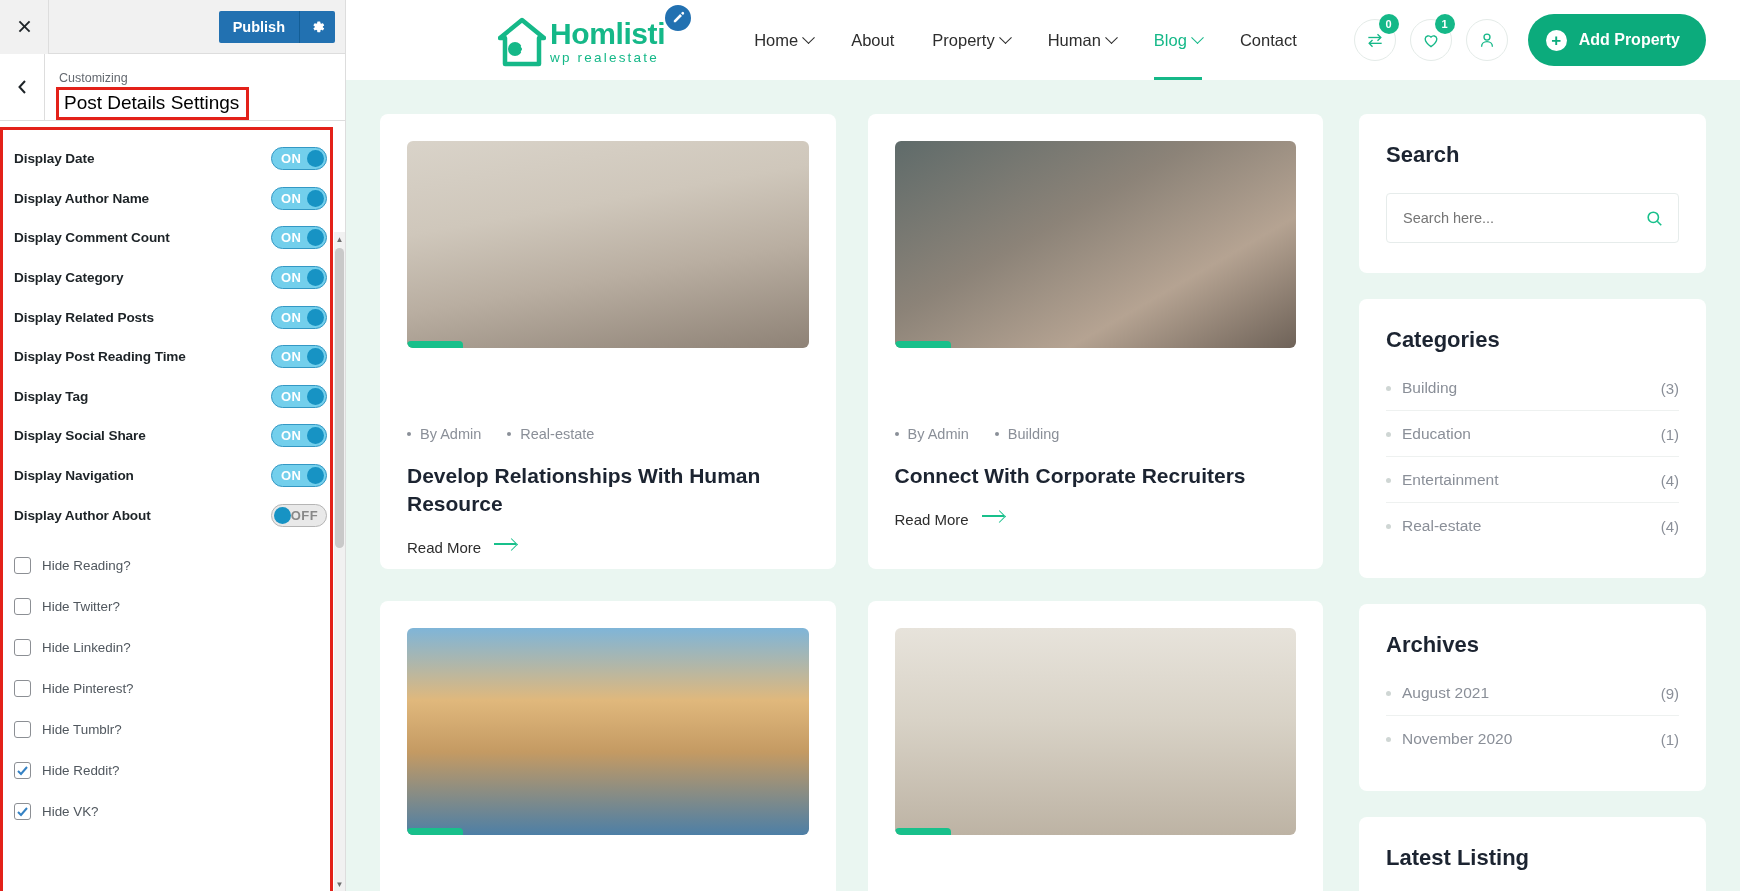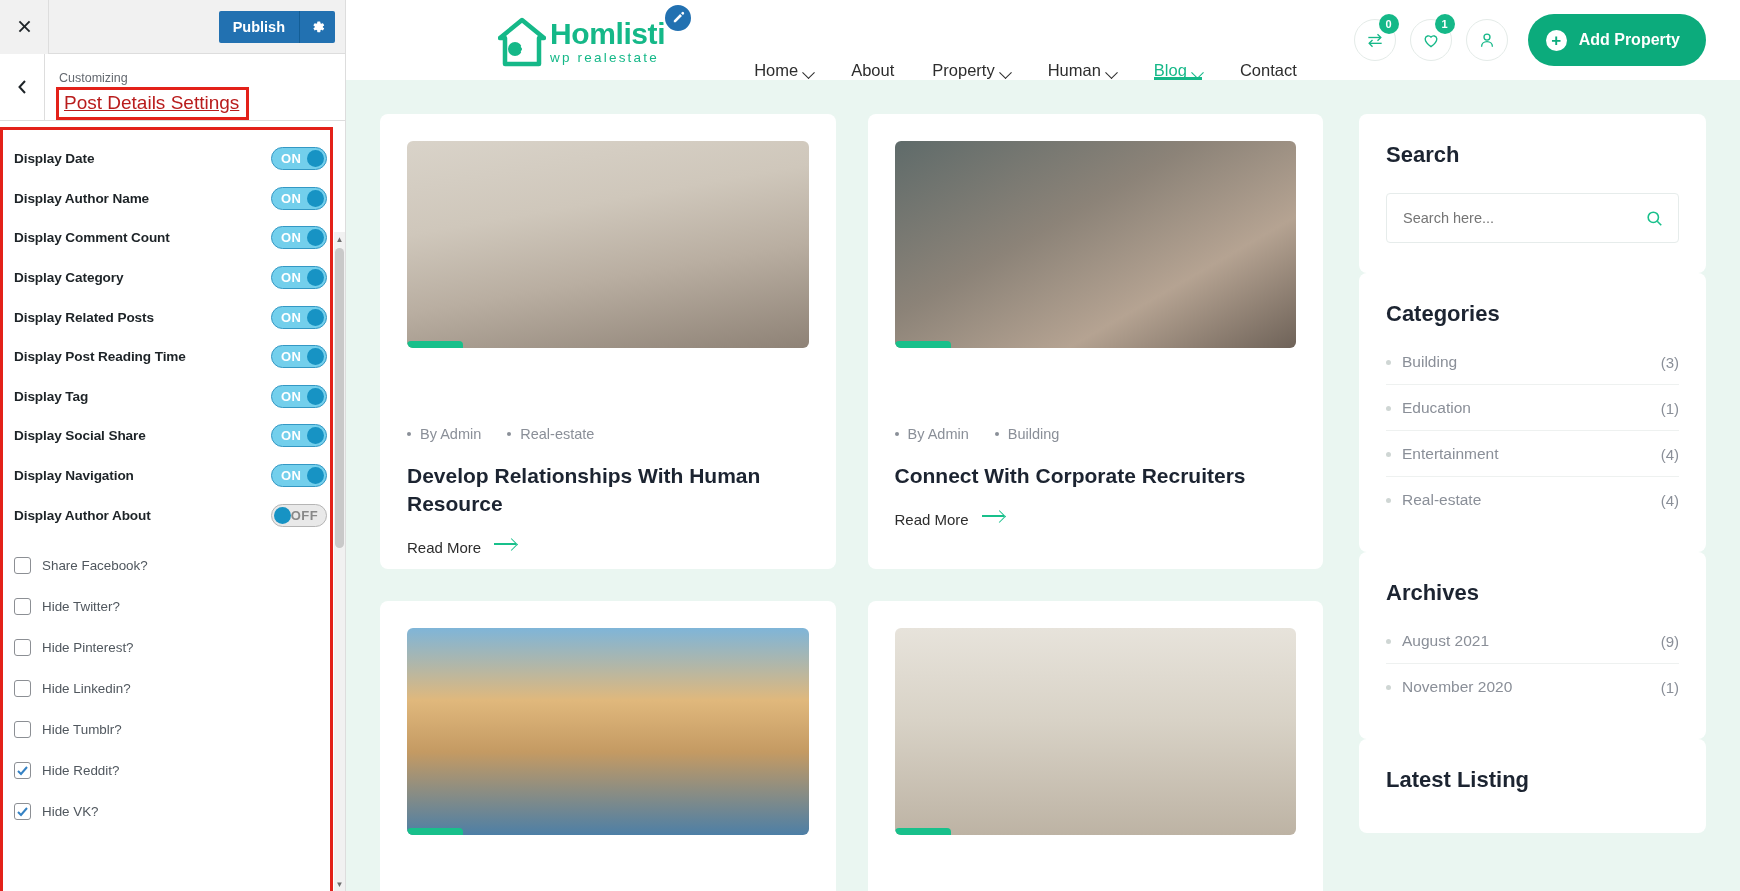--- a/index.html
+++ b/index.html
@@ -66,21 +66,21 @@
   .cz-back svg { width: 13px; height: 18px; stroke: #1d2327; stroke-width: 2; fill: none; }
   .cz-titles { padding: 16px 0 0 14px; flex: 1; position: relative; }
   .cz-sub { font-size: 12.5px; color: #646970; line-height: 16px; }
   .cz-title-wrap {
     display: inline-block;
     border: 3px solid #e32119;
     padding: 1px 7px 2px 5px;
     margin-top: 1px;
     margin-left: -3px;
   }
-  .cz-title { font-size: 19px; color: #b91c1c; line-height: 24px; font-weight: 400; text-decoration: underline; }
+  .cz-title { font-size: 19px; color: #000000; line-height: 24px; font-weight: 400; }
 
   .cz-body {
     flex: 1; position: relative;
     overflow: hidden;
     padding: 0;
   }
   .cz-redbox {
     position: absolute;
     left: 0px; top: 6px; right: 12px; bottom: -4px;
     border: 3px solid #e32119;
@@ -153,21 +153,21 @@
   .edit-pencil {
     position: absolute; right: -28px; top: -10px;
     width: 30px; height: 30px; border-radius: 50%;
     background: #2271b1; border: 2px solid #fff;
     display: flex; align-items: center; justify-content: center;
   }
   .edit-pencil svg { width: 15px; height: 15px; fill: #fff; }
 
   .nav { display: flex; align-items: center; margin-left: 70px; gap: 0px; height: 80px;}
   .nav-item {
-    display: flex; align-items: flex-end; gap: 6px;
+    display: flex; align-items: center; gap: 6px;
     font-size: 16.5px; color: #2d2d2d; cursor: pointer;
     padding: 0 19px; height: 80px; position: relative;
   }
   .nav-item.active { color: #15b888; }
   .nav-item.active::after {
     content: ''; position: absolute; bottom: 0; left: 19px; right: 19px;
     height: 3px; background: #15b888;
   }
   .caret { width: 9px; height: 9px; border-right: 1.6px solid currentColor; border-bottom: 1.6px solid currentColor; transform: rotate(45deg) translate(-2px,-2px); }
 
@@ -210,21 +210,21 @@
   }
   .post-meta { display: flex; gap: 26px; margin-top: 78px; }
   .meta-item { font-size: 14.5px; color: #8a8f98; display: flex; align-items: center; gap: 9px; }
   .meta-dot { width: 4px; height: 4px; border-radius: 50%; background: #8a8f98; }
   .post-title { font-size: 21px; line-height: 1.33; color: #1c2431; font-weight: 700; margin-top: 20px; }
   .read-more { display: flex; gap: 13px; margin-top: 21px; font-size: 15px; color: #2d2d2d; cursor: pointer; }
   .arrow { width: 22px; height: 10px; position: relative; }
   .arrow::before { content:''; position:absolute; left:0; top:4.5px; width: 22px; height: 1.5px; background:#18c08b;}
   .arrow::after { content:''; position:absolute; right:0; top:1px; width: 8px; height: 8px; border-top: 1.5px solid #18c08b; border-right: 1.5px solid #18c08b; transform: rotate(45deg);}
 
-  .sidebar { width: 347px; flex: 0 0 347px; display: flex; flex-direction: column; }
+  .sidebar { width: 347px; flex: 0 0 347px; display: flex; flex-direction: column; gap: 26px; }
   .widget { background: #fff; border-radius: 8px; padding: 28px 27px 30px 27px; }
   .widget-title { font-size: 22px; font-weight: 700; color: #1c2431; }
   .search-box { margin-top: 25px; position: relative; border: 1px solid #e6eceb; border-radius: 4px; height: 50px; display: flex; align-items: center;}
   .search-box input { border: none; outline: none; flex: 1; height: 100%; padding: 0 16px; font-size: 14.5px; color: #8a8f98; font-family: "Liberation Sans", sans-serif; background: transparent;}
   .search-btn { width: 48px; height: 100%; display:flex; align-items:center; justify-content:center; cursor:pointer; background: transparent; border: none;}
   .search-btn svg { width: 19px; height: 19px; stroke: #18c08b; fill: none; stroke-width: 2; }
   .wlist { margin-top: 12px; }
   .wrow {
     display: flex; align-items: center; justify-content: space-between;
     padding: 14px 0 13px 0; border-bottom: 1px solid #eef1f0; cursor: pointer;
@@ -344,33 +344,33 @@
             <span class="toggle-label">Display Author About</span>
             <span class="switch off">
               <span class="sw-text">OFF</span>
               <span class="knob"></span>
             </span>
           </div>
         </div>
       <div class="check-list" id="check-list">
           <div class="check-row">
             <span class="cbox "></span>
-            <span class="check-label">Share Facebook?</span>
+            <span class="check-label">Hide Reading?</span>
           </div>
           <div class="check-row">
             <span class="cbox "></span>
             <span class="check-label">Hide Twitter?</span>
           </div>
           <div class="check-row">
             <span class="cbox "></span>
-            <span class="check-label">Hide Pinterest?</span>
+            <span class="check-label">Hide Linkedin?</span>
           </div>
           <div class="check-row">
             <span class="cbox "></span>
-            <span class="check-label">Hide Linkedin?</span>
+            <span class="check-label">Hide Pinterest?</span>
           </div>
           <div class="check-row">
             <span class="cbox "></span>
             <span class="check-label">Hide Tumblr?</span>
           </div>
           <div class="check-row">
             <span class="cbox checked">
               <svg viewBox="0 0 15 15">
                 <polyline points="3,8 6,11 12,4" fill="none" stroke="#3582c4" stroke-width="2"></polyline>
               </svg>

